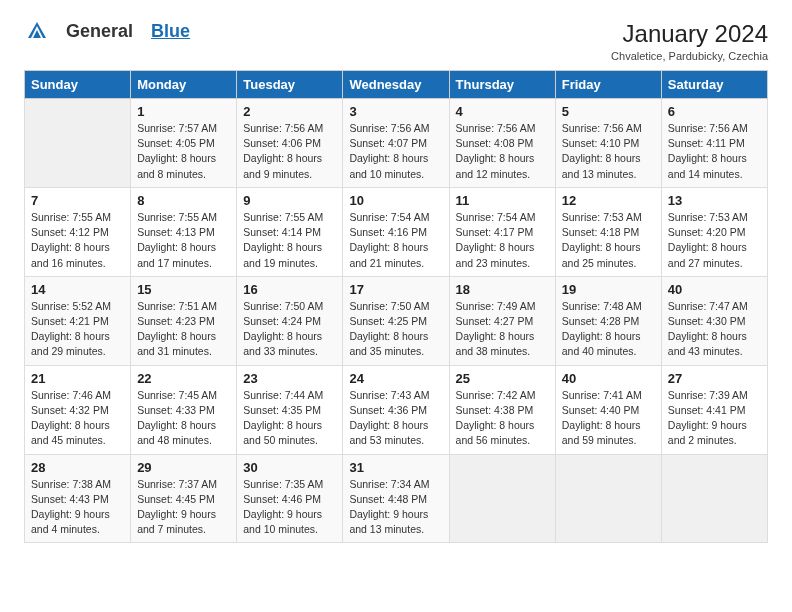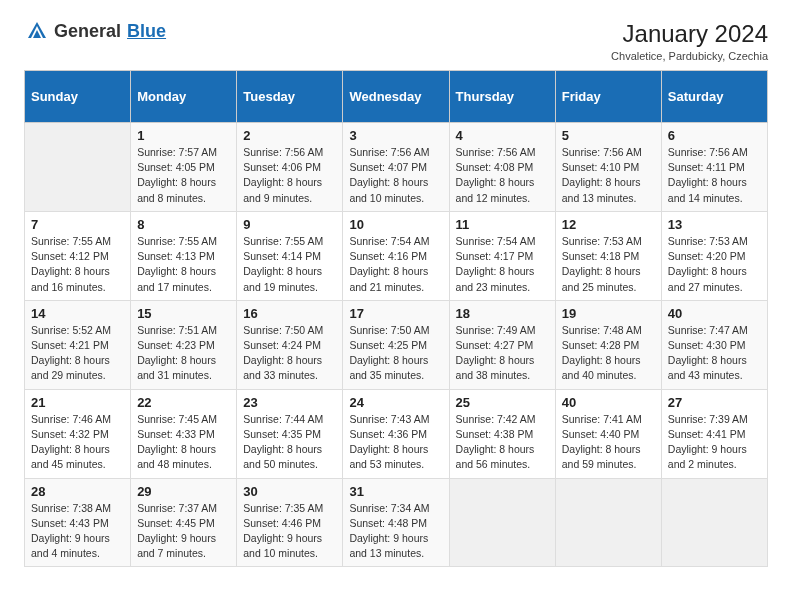--- a/index.html
+++ b/index.html
@@ -12,21 +12,21 @@
     }
     .header-row {
       display: flex;
       justify-content: space-between;
       align-items: flex-start;
       margin-bottom: 6px;
     }
     .logo {
       display: flex;
       align-items: center;
-      gap: 6px;
+      gap: 18px;
     }
     .logo-text-general {
       font-size: 18px;
       font-weight: bold;
       color: #333;
     }
     .logo-text-blue {
       font-size: 18px;
       font-weight: bold;
       color: #1a6db5;
@@ -53,21 +53,21 @@
     .calendar-table {
       width: 100%;
       border-collapse: collapse;
       margin-top: 8px;
     }
     .calendar-table th {
       background-color: #1a6db5;
       color: #fff;
       font-size: 13px;
       font-weight: bold;
-      padding: 18px 6px;
+      padding: 6px 6px;
       text-align: left;
       border: 1px solid #ccc;
     }
     .calendar-table td {
       vertical-align: top;
       border: 1px solid #ddd;
       padding: 5px 6px;
       width: 14.28%;
       min-height: 80px;
       background: #fff;

